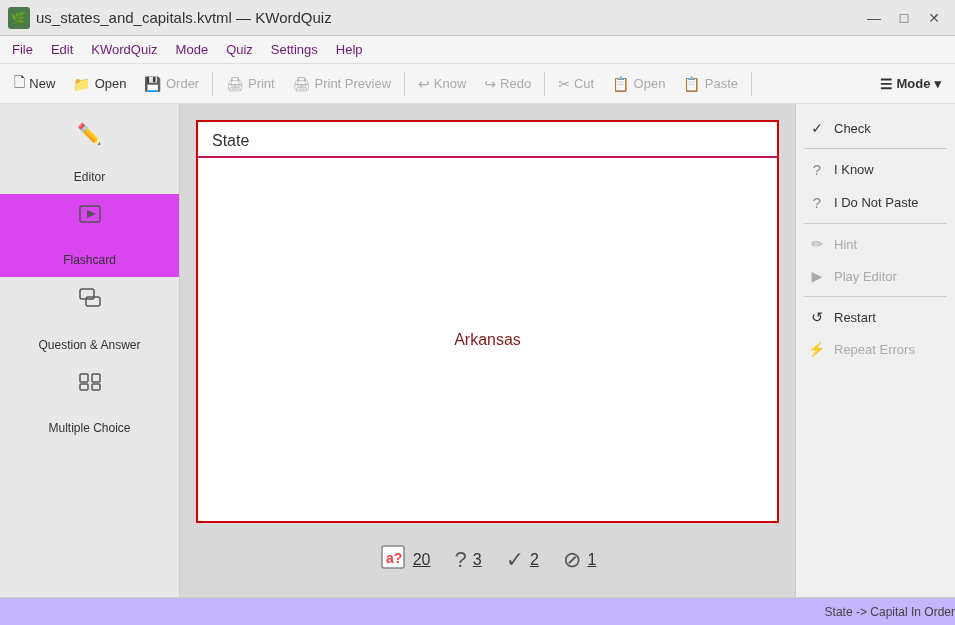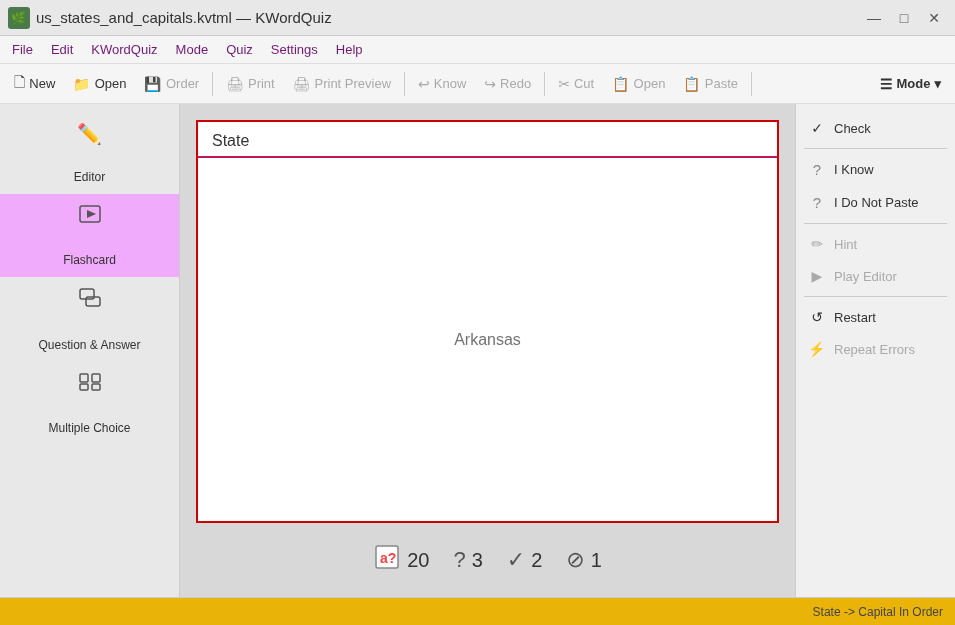--- a/index.html
+++ b/index.html
@@ -138,21 +138,21 @@
     .sidebar-item {
       display: flex;
       flex-direction: column;
       align-items: center;
       padding: 10px 8px;
       cursor: pointer;
       gap: 4px;
       color: #333;
     }
     .sidebar-item.active {
-      background: #f0abfc;
+      background: #d946ef;
     }
     .sidebar-item-icon {
       font-size: 20px;
     }
     .sidebar-item-label {
       font-size: 12px;
       text-align: center;
       margin-top: 20px;
     }
 
@@ -182,55 +182,56 @@
       font-weight: normal;
       color: #333;
       border-bottom: 2px solid #be185d;
     }
     .flashcard-body {
       flex: 1;
       display: flex;
       align-items: center;
       justify-content: center;
       font-size: 16px;
-      color: #737373;
+      color: #7f1d1d;
     }
 
     
     .statusrow {
       display: flex;
       align-items: center;
       gap: 24px;
       padding: 4px 0;
       justify-content: center;
     }
     .status-item {
       display: flex;
       align-items: center;
       gap: 6px;
       font-size: 20px;
       color: #333;
     }
     .status-item .count {
-      font-size: 20px;
+      font-size: 16px;
       font-weight: normal;
+      text-decoration: underline;
     }
     .status-icon {
       font-size: 22px;
     }
 
     
     .bottombar {
       height: 28px;
-      background: #eab308;
+      background: #c4b5fd;
       border-top: 1px solid #ccc;
       display: flex;
       align-items: center;
       justify-content: flex-end;
-      padding: 0 12px;
+      padding: 0 0;
       font-size: 12px;
       color: #444;
       text-align: right;
     }
 
     
     .right-panel {
       width: 160px;
       background: #f0f0f0;
       border-left: 1px solid #ccc;

